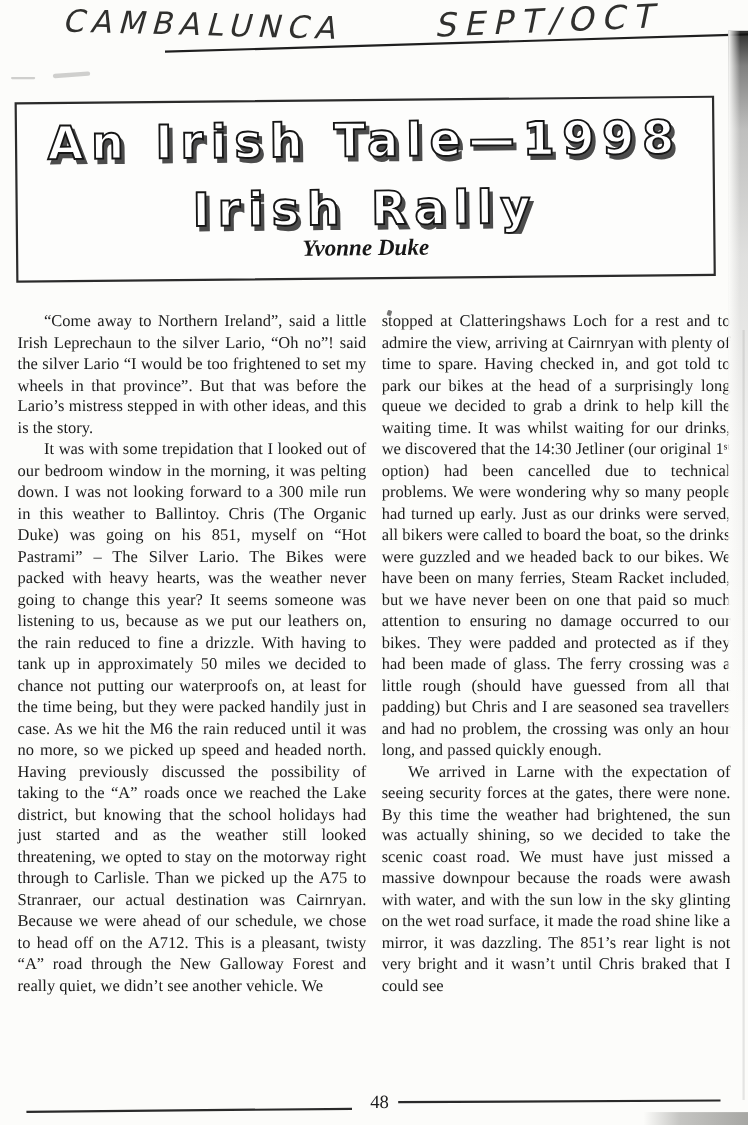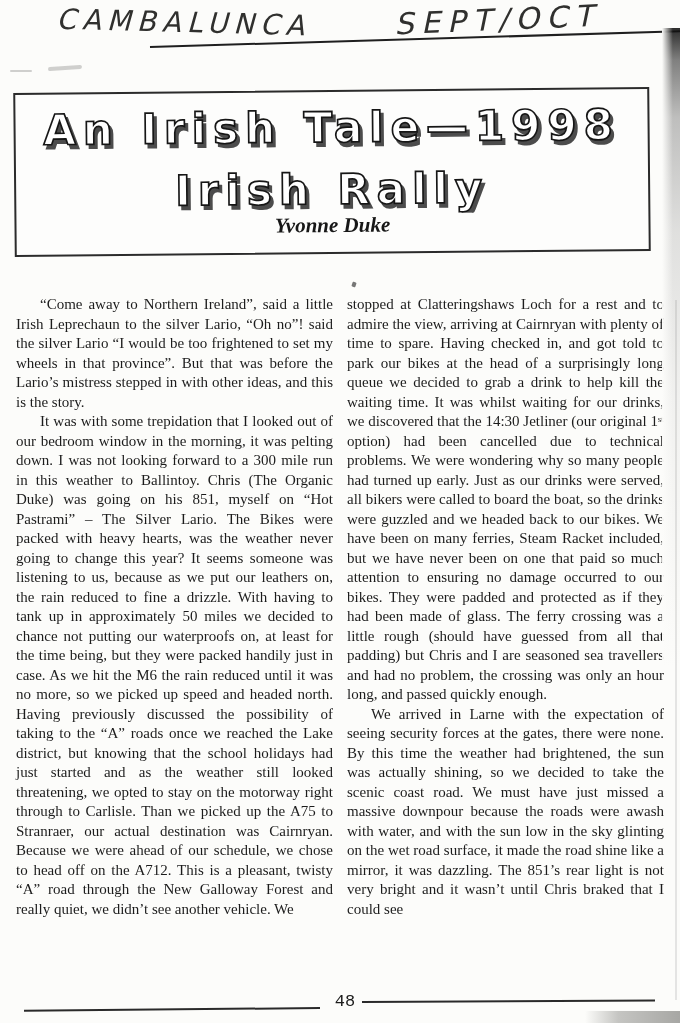--- a/index.html
+++ b/index.html
@@ -45,39 +45,39 @@
     font-size:42px; letter-spacing:7px;
     fill:#4c4c4c; stroke:#4c4c4c; stroke-width:1.7px;
   }
   .author {
     position:absolute; left:0; right:0; top:121px; text-align:center;
     font-family:"Liberation Serif","DejaVu Serif",serif;
     font-style:italic; font-weight:bold; font-size:21px; color:#171717;
   }
 
   
-  .col { position:absolute; top:295px; width:317px; }
+  .col { position:absolute; top:283px; width:317px; }
   .col-left  { left:16px;  }
   .col-right { left:347px; }
   .para {
     margin:0; text-align:justify; text-justify:inter-word;
     font-size:15px; line-height:19.5px; color:#1c1c1c;
   }
   .para.indent { text-indent:24px; }
 
   .ink-speck { position:absolute; left:352px; top:282px; width:4px; height:5px;
                background:#555; border-radius:1px; transform:rotate(18deg); opacity:.8; }
 
   
   .rule { position:absolute; height:1.8px; background:#2a2a2a; }
   .rule-left  { left:24px;  top:1007px; width:296px; transform:rotate(-0.55deg); transform-origin:right center; }
   .rule-right { left:362px; top:1001px; width:293px; transform:rotate(-0.3deg);  transform-origin:left center; }
   .page-number {
     position:absolute; left:324px; top:992px; width:42px; text-align:center;
-    font-size:17px; color:#1c1c1c;font-family:Liberation Mono, monospace;
+    font-size:17px; color:#1c1c1c;
   }
 
   
   .edge-shadow-right {
     position:absolute; right:0; top:28px; width:18px; height:640px;
     background-image:
       linear-gradient(to right, rgba(252,252,250,1) 0%, rgba(252,252,250,0) 60%),
       linear-gradient(to bottom,
         rgba(15,15,15,0.88) 0%, rgba(45,45,45,0.6) 5%,
         rgba(105,105,105,0.42) 14%, rgba(150,150,150,0.28) 32%,

